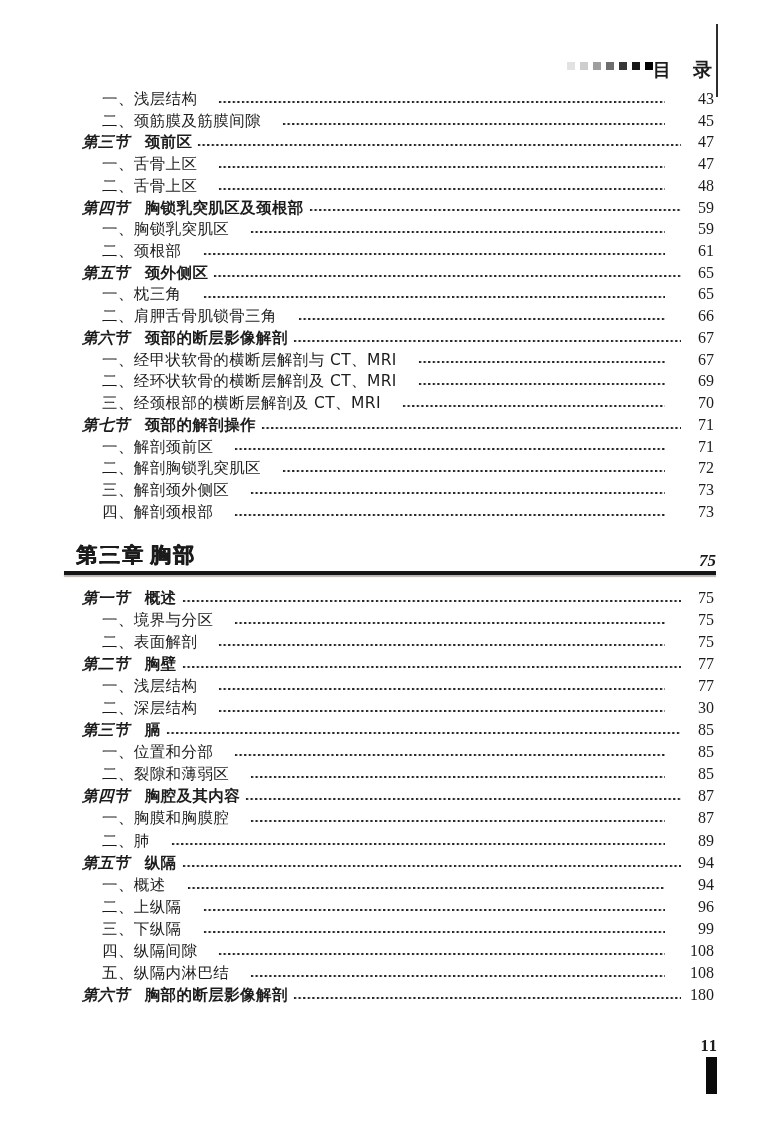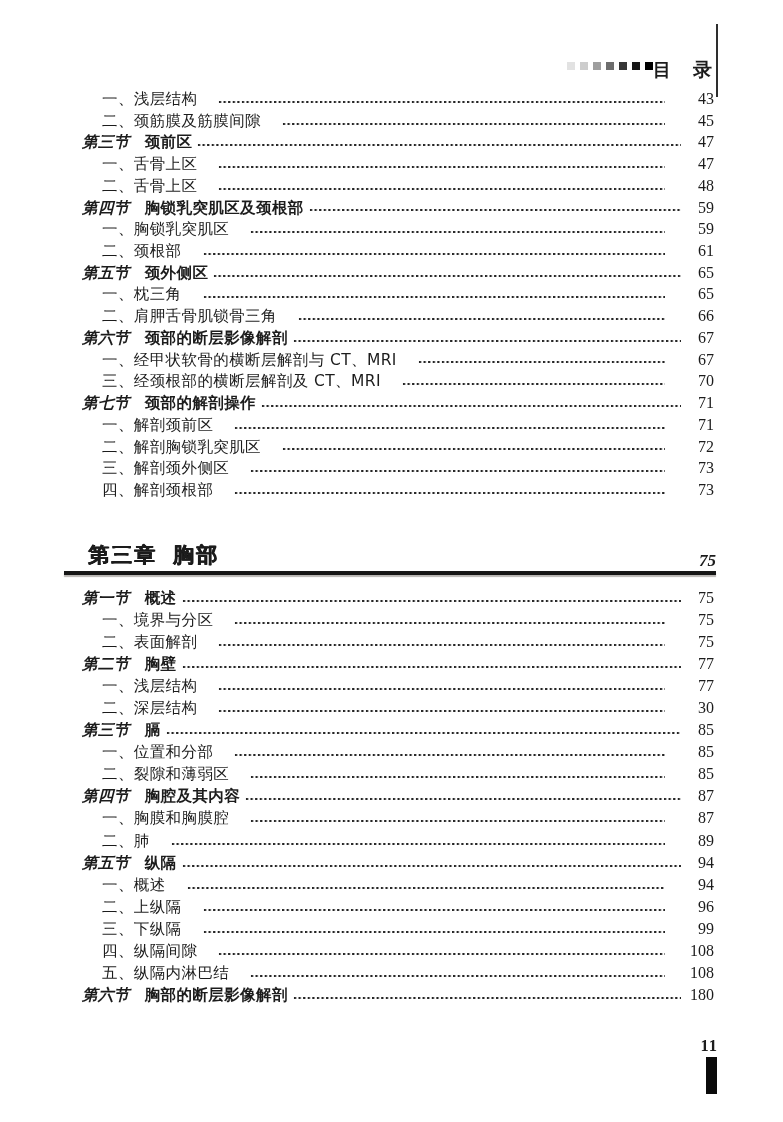--- a/index.html
+++ b/index.html
@@ -34,22 +34,22 @@
   .pg{
     font-family:"Liberation Serif","DejaVu Serif",serif;
     font-size:16px;min-width:27px;text-align:right;white-space:nowrap;
   }
   
   .chapter{position:absolute;left:64px;top:541px;width:652px;height:36px;}
   .chapter-label,.chapter-title{
     position:relative;font-size:21px;font-weight:bold;letter-spacing:2px;
     text-shadow:0.7px 0 0 #111,0 0.4px 0 #111;
   }
-  .chapter-label{margin-left:24px;}
-  .chapter-title{margin-left:11px;}
+  .chapter-label{margin-left:12px;}
+  .chapter-title{}
   .chapter-rule{
     position:absolute;left:0;right:0;bottom:2px;height:4px;background:#161616;
     box-shadow:0 2px 1px rgba(125,120,115,0.55);
   }
   .chapter-page{
     position:absolute;right:0;bottom:6px;
     font-family:"Liberation Serif","DejaVu Serif",serif;
     font-size:17px;font-weight:bold;font-style:italic;
   }
   
@@ -140,20 +140,25 @@
       <span class="ttl">颈部的断层影像解剖</span>
       <span class="dots"></span>
       <span class="pg">67</span>
     </div>
     <div class="row sub">
       <span class="ttl">一、经甲状软骨的横断层解剖与 CT、MRI</span>
       <span class="dots"></span>
       <span class="pg">67</span>
     </div>
     <div class="row sub">
+      <span class="ttl">二、经环状软骨的横断层解剖及 CT、MRI</span>
+      <span class="dots"></span>
+      <span class="pg">69</span>
+    </div>
+    <div class="row sub">
       <span class="ttl">三、经颈根部的横断层解剖及 CT、MRI</span>
       <span class="dots"></span>
       <span class="pg">70</span>
     </div>
     <div class="row section">
       <span class="lbl">第七节</span>
       <span class="ttl">颈部的解剖操作</span>
       <span class="dots"></span>
       <span class="pg">71</span>
     </div>

